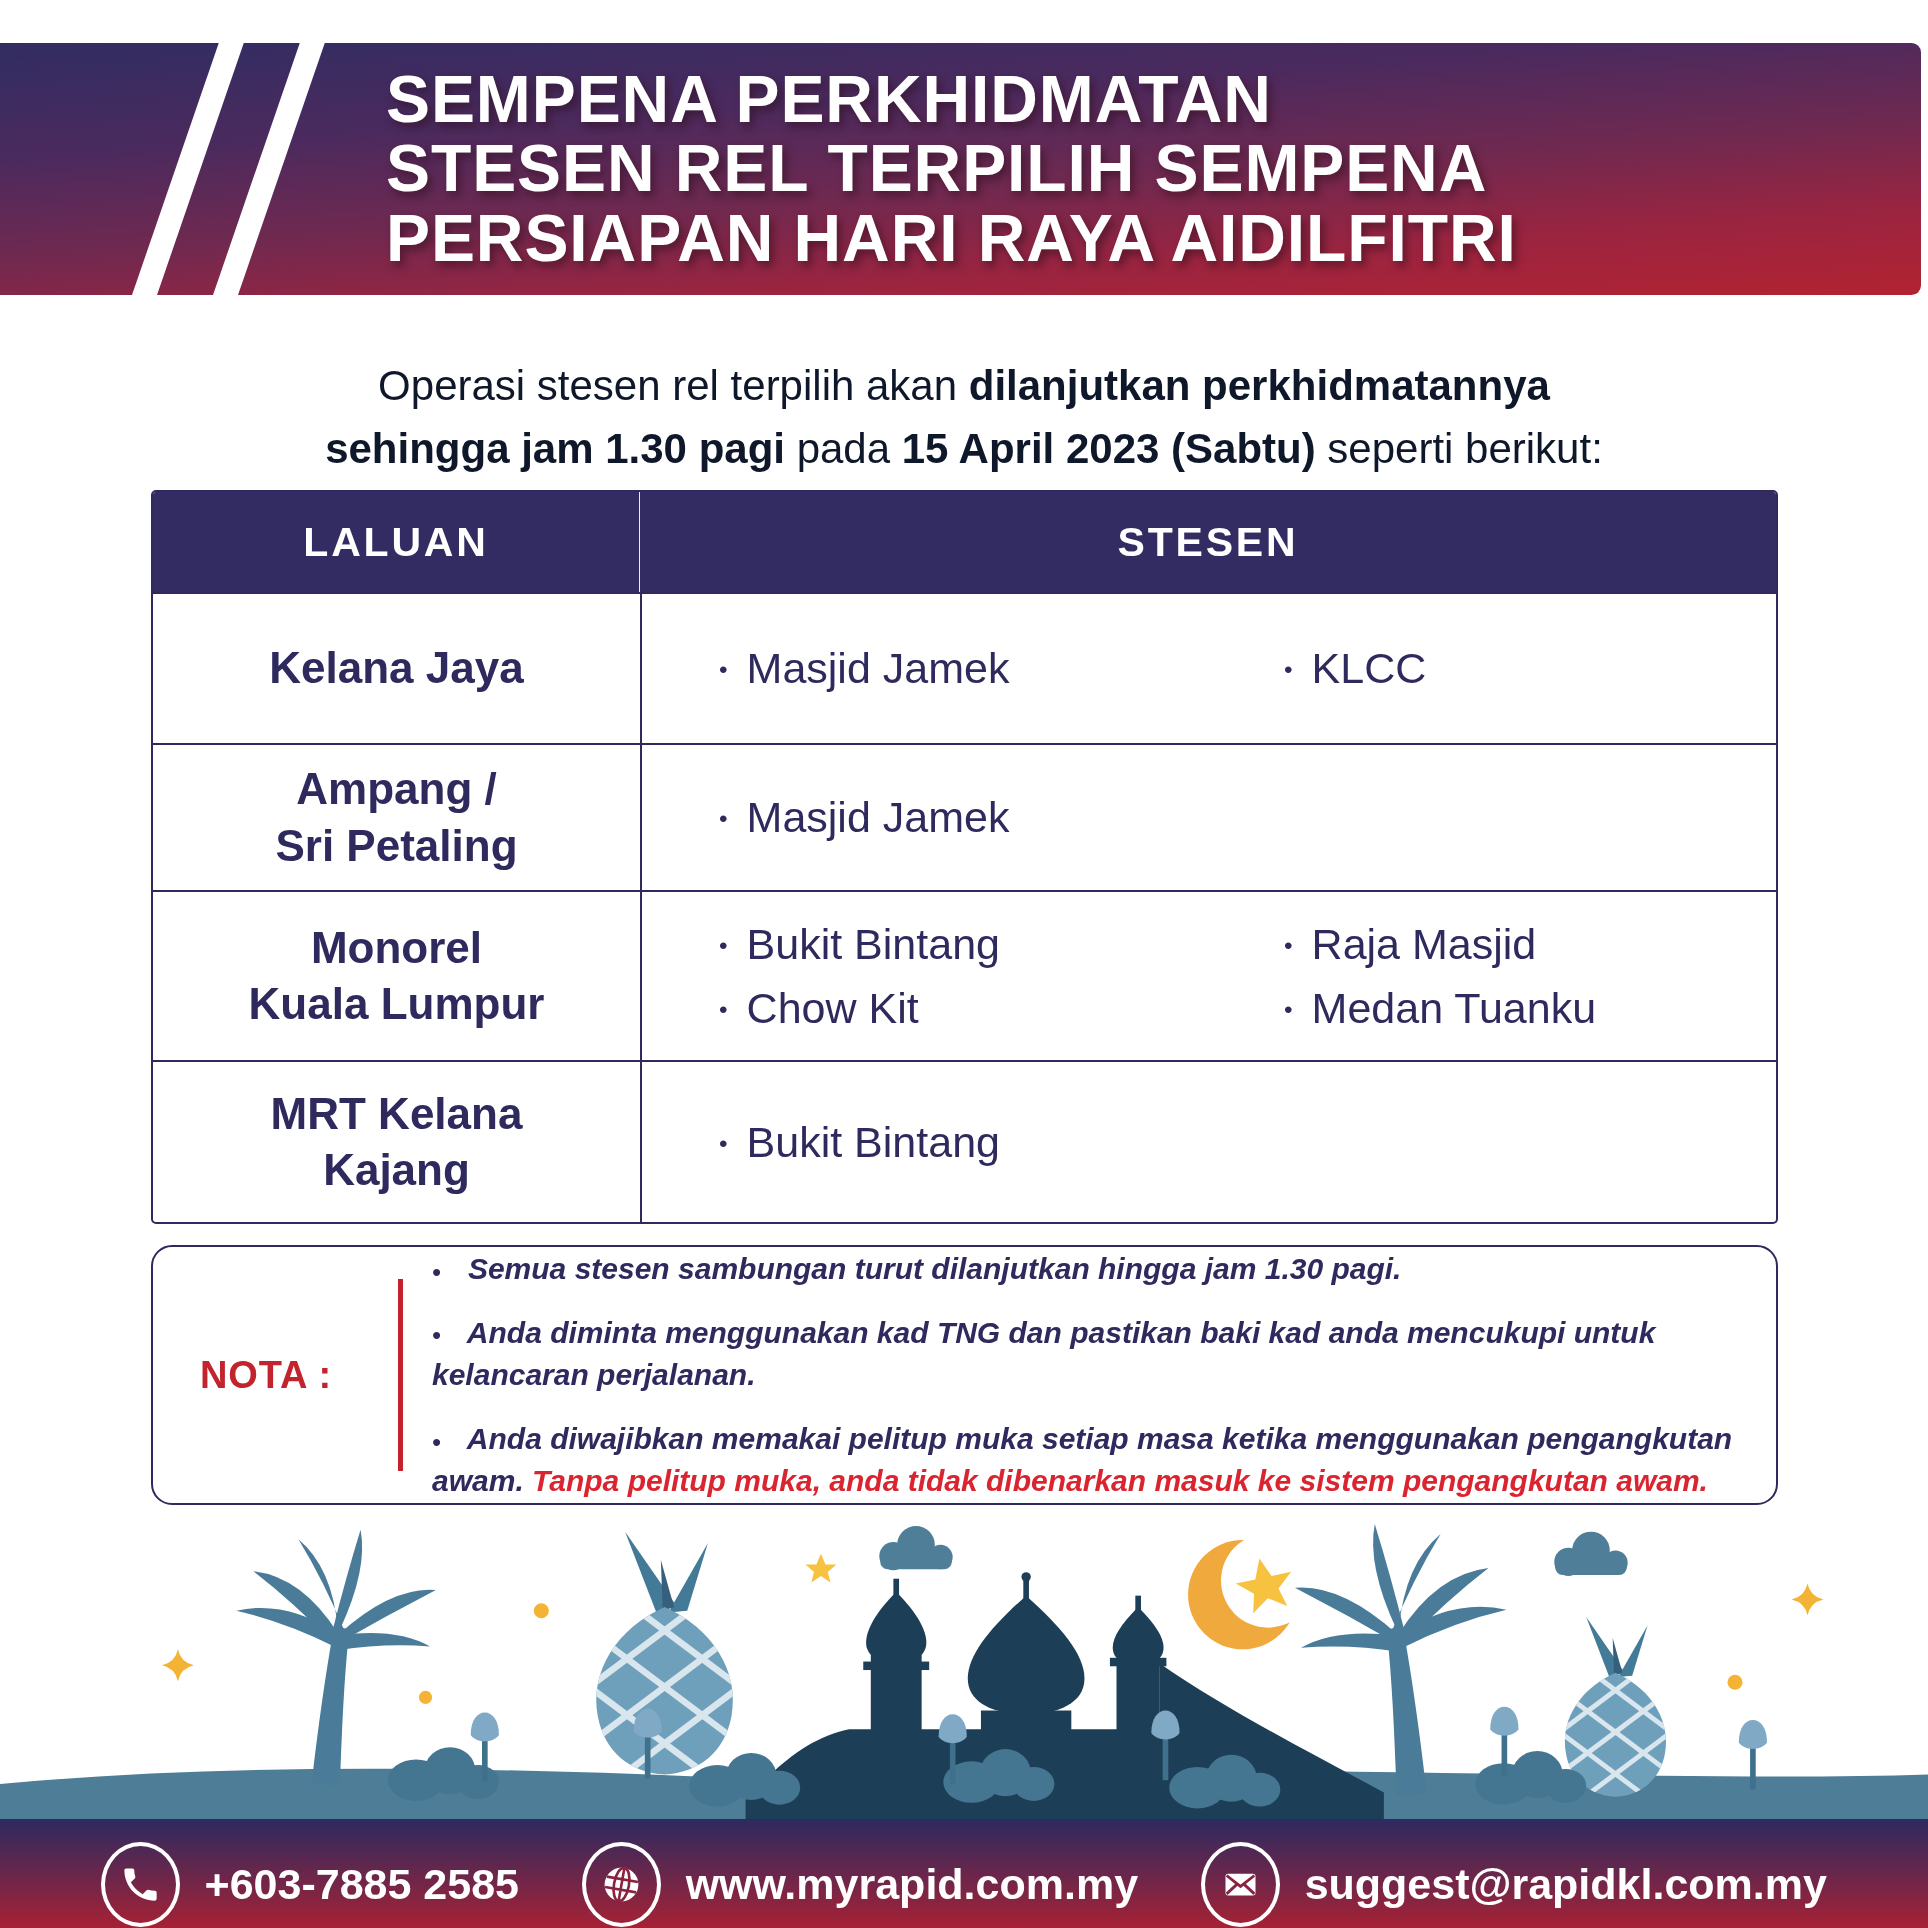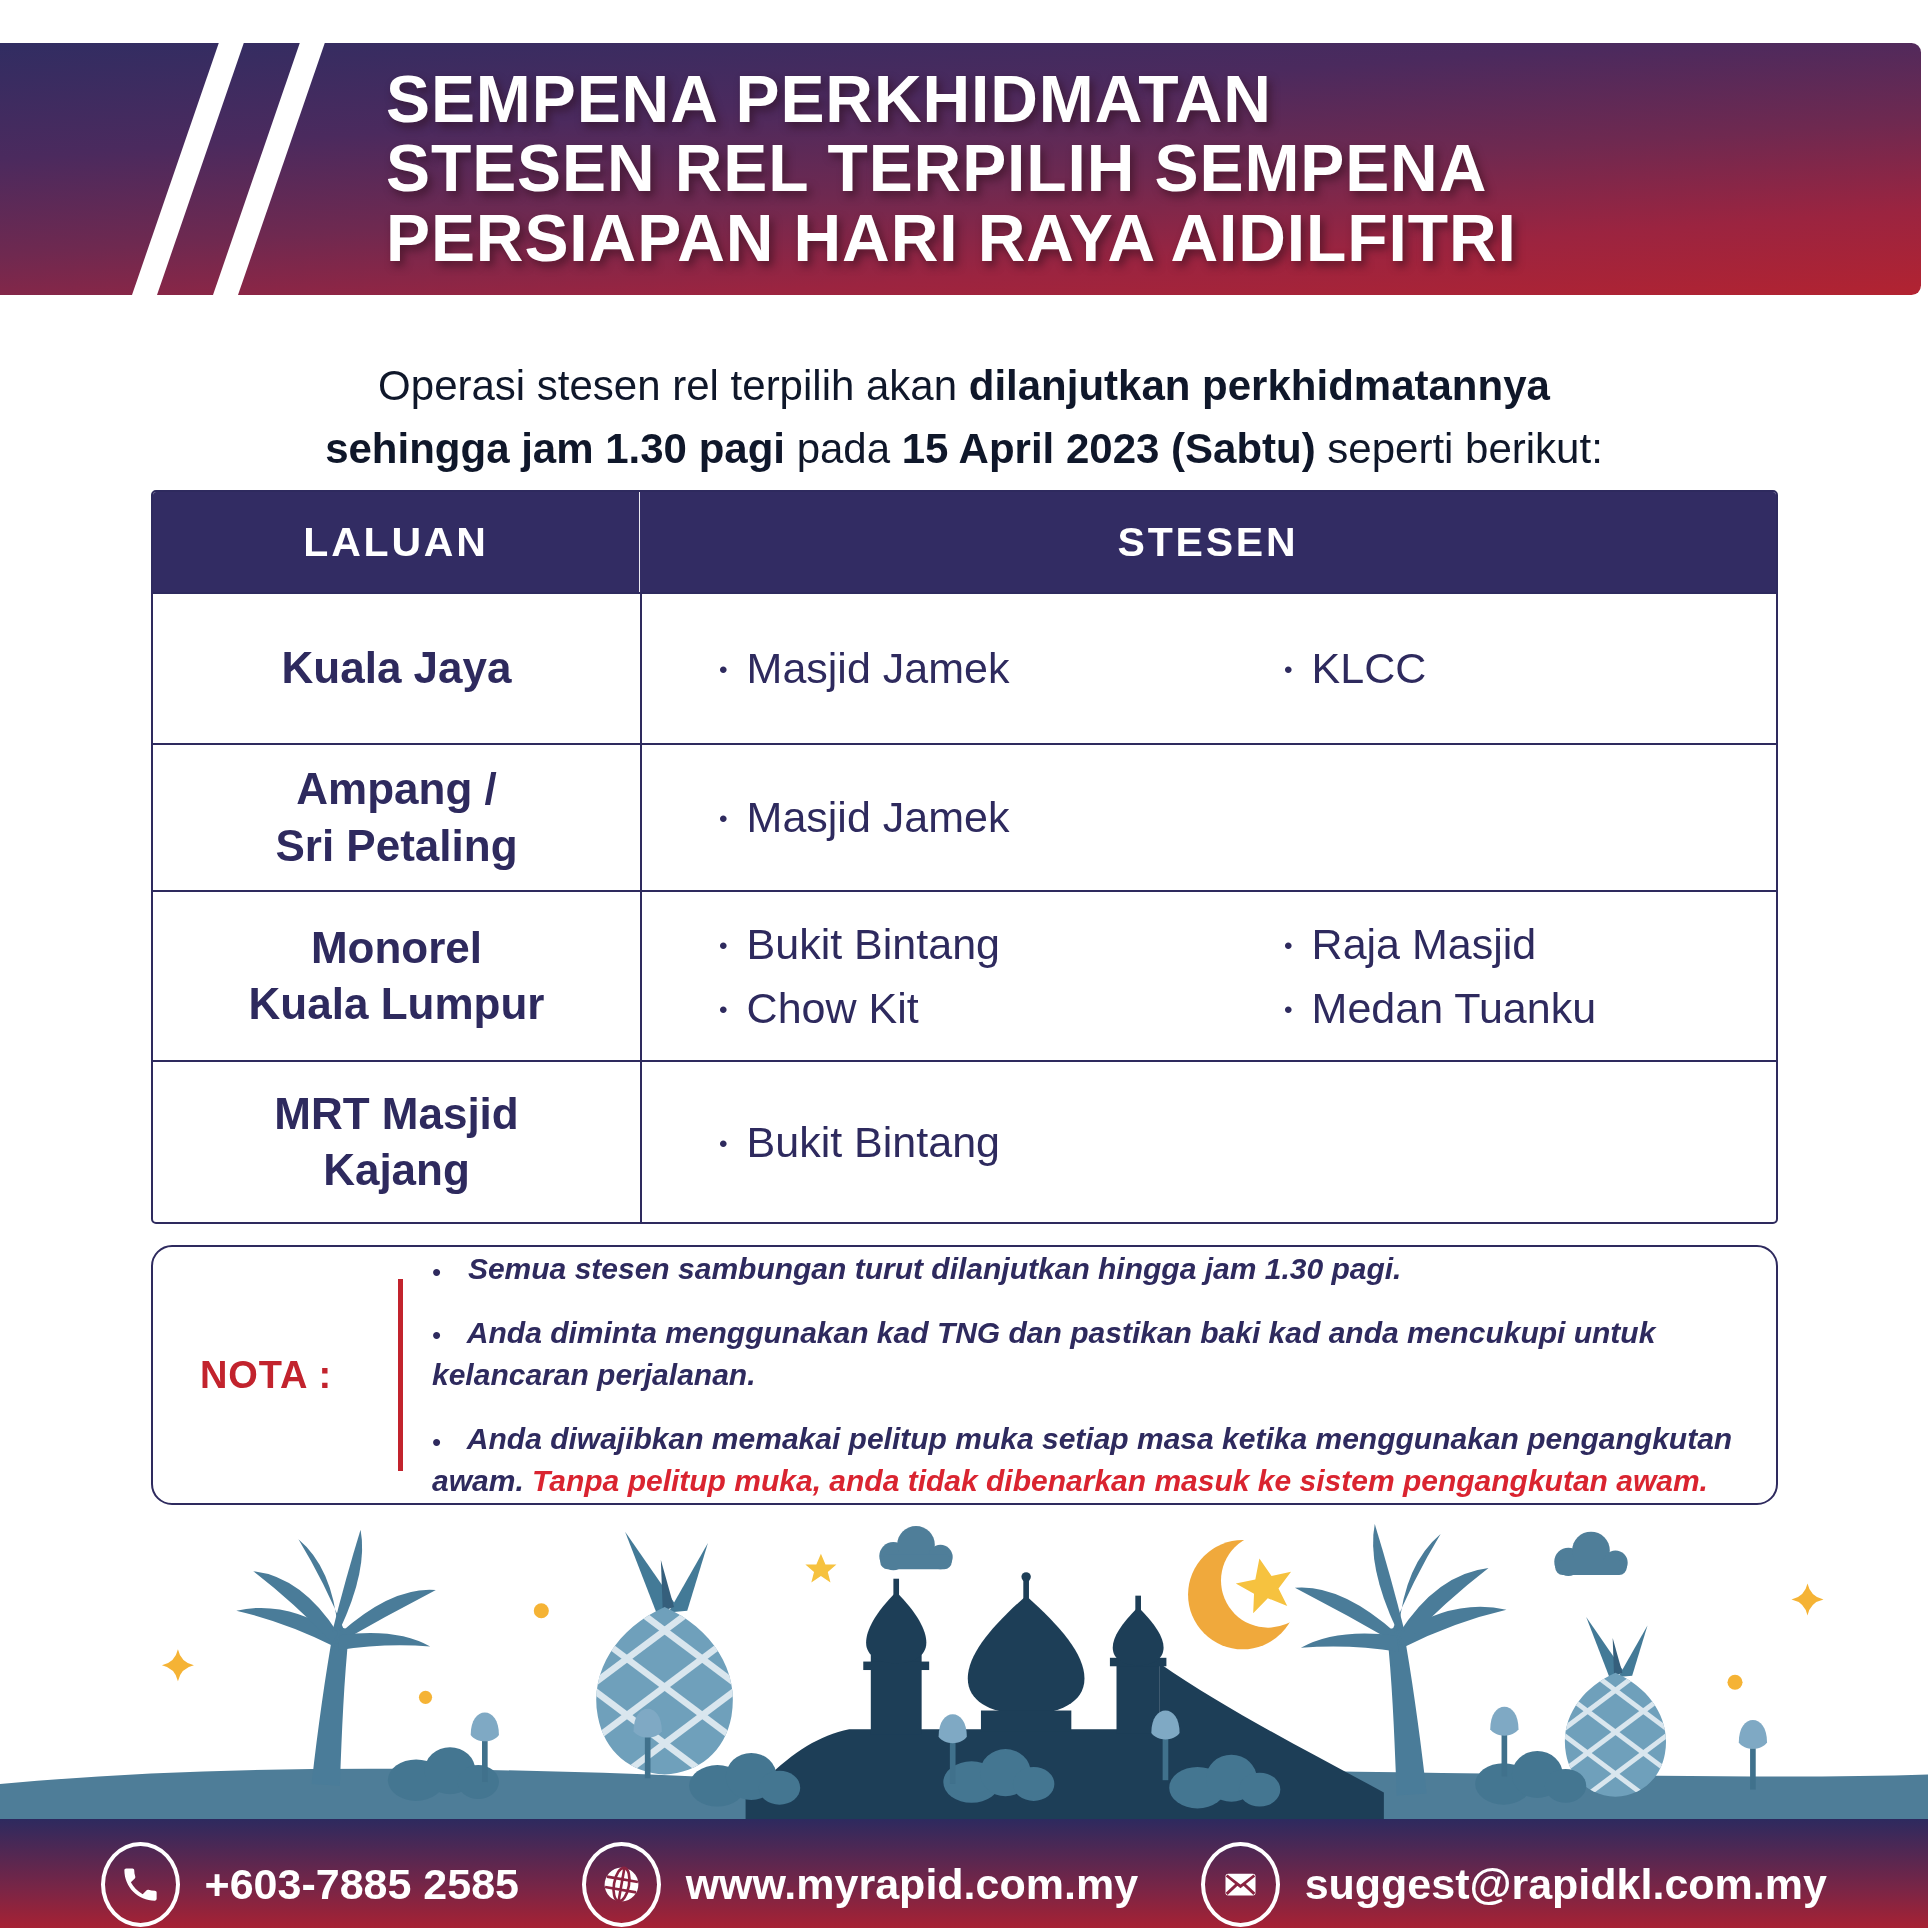--- a/index.html
+++ b/index.html
@@ -89,21 +89,21 @@
   </div>
 
   <div class="rtable">
     <div class="trow thead">
       <div class="cell th c1">LALUAN</div>
       <div class="cell th c2">STESEN</div>
     </div>
 
     <div class="trow body r1">
       <div class="cell c1 route">
-        <span>Kuala Jaya</span>
+        <span>Kelana Jaya</span>
           <span></span>
       </div>
       <div class="cell c2 stations">
         <div class="st">
             <span class="dot">•</span>
             <span>Masjid Jamek</span>
           </div>
         <div class="st">
             <span class="dot">•</span>
             <span>KLCC</span>
@@ -144,21 +144,21 @@
           </div>
         <div class="st">
             <span class="dot">•</span>
             <span>Medan Tuanku</span>
           </div>
       </div>
     </div>
 
     <div class="trow body r4">
       <div class="cell c1 route">
-        <span>MRT Masjid</span>
+        <span>MRT Kelana</span>
           <span>Kajang</span>
       </div>
       <div class="cell c2 stations">
         <div class="st">
             <span class="dot">•</span>
             <span>Bukit Bintang</span>
           </div>
       </div>
     </div>
   </div>

